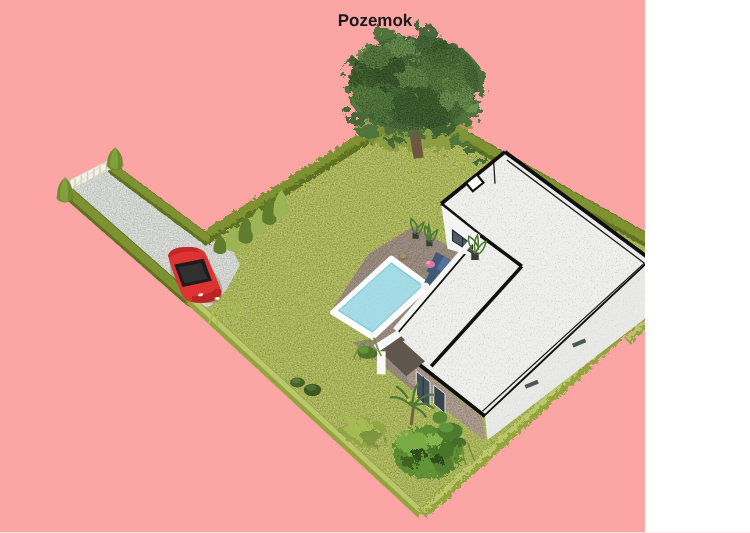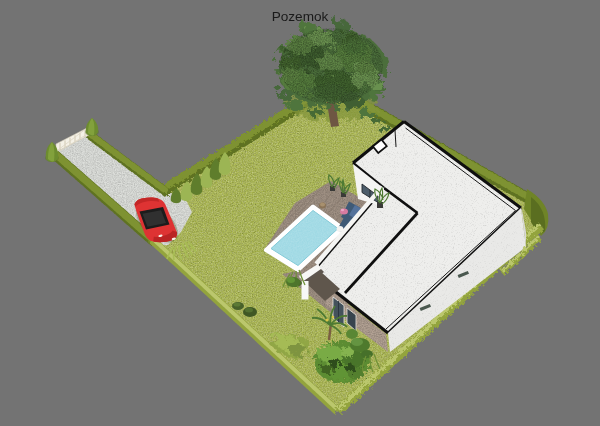--- a/index.html
+++ b/index.html
@@ -1,16 +1,16 @@
 <!DOCTYPE html>
 <html><head>
 <meta charset="utf-8">
 <style>
 html,body{margin:0;padding:0;background:#fff;}
-#stage{position:relative;width:600px;height:426px;overflow:hidden;background:#737373;font-family:"Liberation Sans", sans-serif;}
+#stage{position:relative;width:516px;height:426px;overflow:hidden;background:#fca5a5;font-family:"Liberation Sans", sans-serif;font-weight:bold;}
 </style>
 </head>
 <body>
 <div id="stage">
 <svg width="600" height="426" viewBox="0 0 600 426">
 <defs>
 <filter id="grain" x="-5%" y="-5%" width="110%" height="110%">
 <feTurbulence type="fractalNoise" baseFrequency="0.9" numOctaves="2" seed="3" result="n"></feTurbulence>
 <feColorMatrix in="n" type="matrix" values="0 0 0 0 0  0 0 0 0 0  0 0 0 0 0  0.9 0.9 0.9 0 -1.05" result="a"></feColorMatrix>
 <feComposite in="a" in2="SourceGraphic" operator="in"></feComposite>

